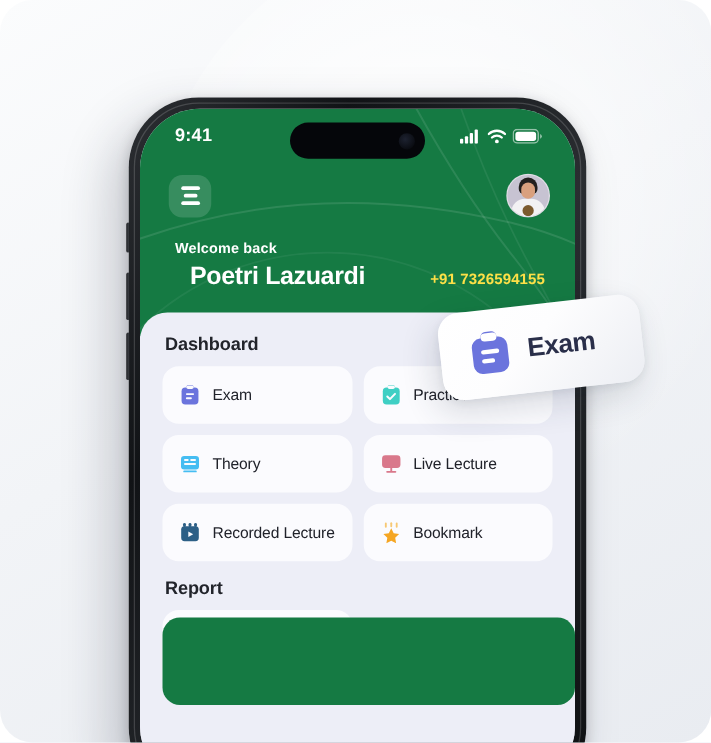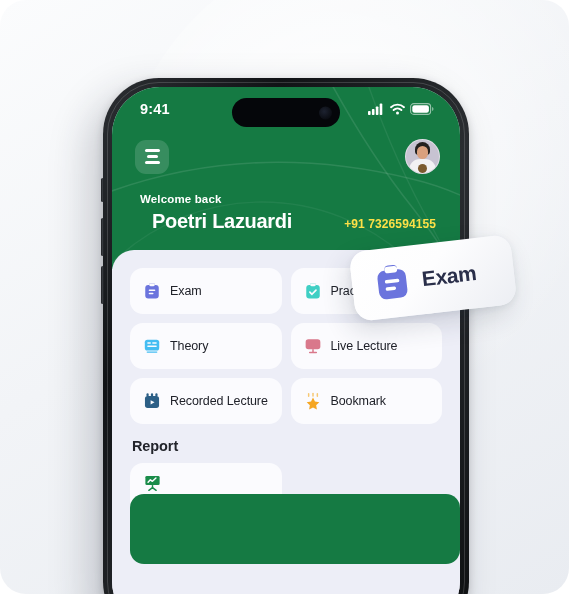--- a/index.html
+++ b/index.html
@@ -371,20 +371,21 @@
           <div class="user-phone">+91 7326594155</div>
         </div>
       </div>
 
       <div class="dynamic-island">
         <div class="island-lens"></div>
       </div>
 
       <div class="sheet">
 
+        <div class="section-title">Dashboard</div>
 
         <div class="grid">
 
           <div class="tile">
             <svg class="tile-icon" viewBox="0 0 24 24">
               <rect x="3" y="4" width="18" height="18" rx="4" fill="#6b74dd"></rect>
               <rect x="8.2" y="1.2" width="7.6" height="5" rx="2.3" fill="#6b74dd"></rect>
               <rect x="8.2" y="1.8" width="7.6" height="3.8" rx="1.9" fill="#fbfbfe"></rect>
               <rect x="7.6" y="10" width="8.8" height="2" rx="1" fill="#fbfbfe"></rect>
               <rect x="7.6" y="14.4" width="6.4" height="2" rx="1" fill="#fbfbfe"></rect>

